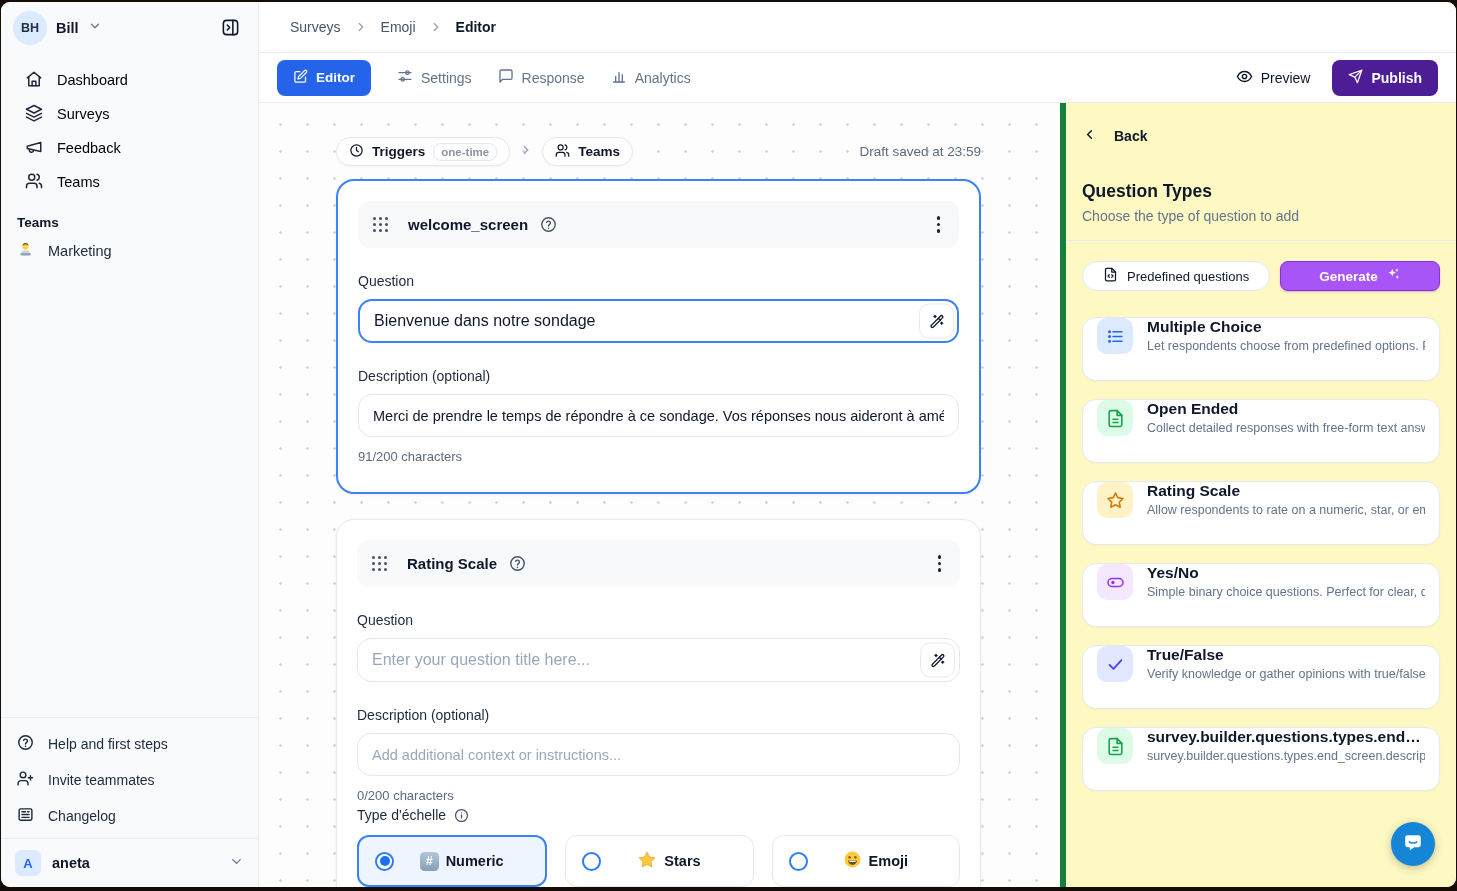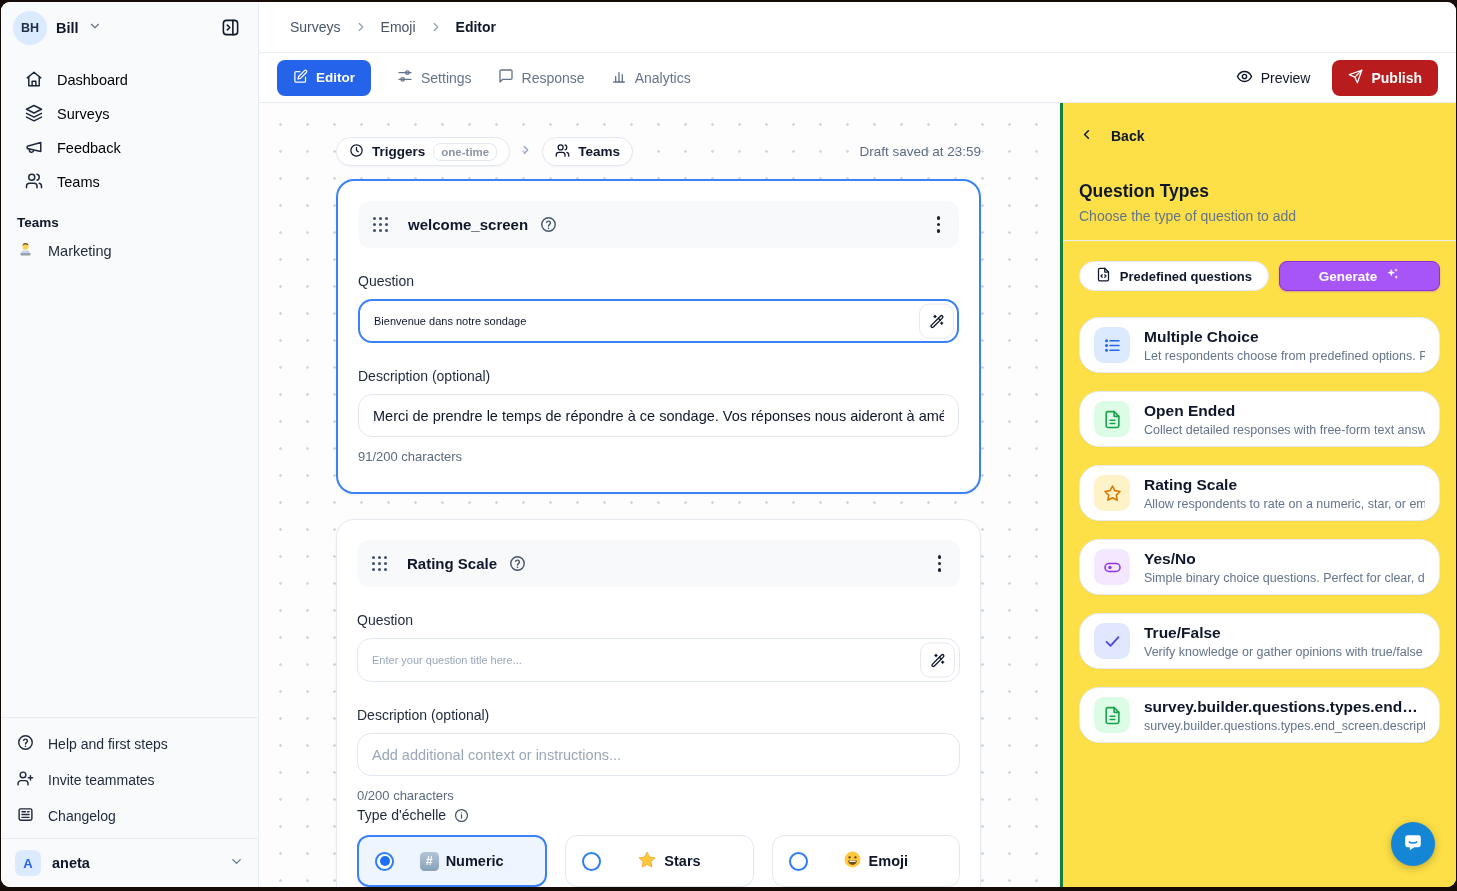--- a/index.html
+++ b/index.html
@@ -31,21 +31,21 @@
   .topbar { position:absolute; left:258px; top:0; right:0; height:51px; background:#fff; border-bottom:1px solid #e8edf3; display:flex; align-items:center; gap:13px; padding:0 31px; }
   .crumb { font-size:14px; color:#475569; cursor:pointer; }
   .crumb.current { color:#0f172a; font-weight:600; }
   .crumb-sep { color:#94a3b8; display:grid; place-items:center; }
 
   .toolbar { position:absolute; left:258px; top:51px; right:0; height:50px; background:#fff; border-bottom:1px solid #e8edf3; display:flex; align-items:center; padding:0 18px; }
   .tab-active { display:flex; align-items:center; gap:8px; height:36px; padding:0 16px; border-radius:8px; background:#2563eb; color:#fff; font-size:13.5px; font-weight:600; border:none; cursor:pointer; }
   .tab { display:flex; align-items:center; gap:8px; color:#64748b; font-size:14px; background:none; border:none; margin-left:26px; cursor:pointer; }
   .tb-right { margin-left:auto; display:flex; align-items:center; gap:22px; }
   .preview-btn { display:flex; align-items:center; gap:8px; font-size:14px; font-weight:500; color:#0f172a; background:none; border:none; cursor:pointer; }
-  .publish-btn { display:flex; align-items:center; gap:8px; height:36px; padding:0 16px; border-radius:8px; background:#b91c1c; color:#fff; font-size:14px; font-weight:600; border:none; cursor:pointer; }
+  .publish-btn { display:flex; align-items:center; gap:8px; height:36px; padding:0 16px; border-radius:8px; background:#4c1d95; color:#fff; font-size:14px; font-weight:600; border:none; cursor:pointer; }
 
   
   .canvas { position:absolute; left:258px; top:101px; width:801px; bottom:0; overflow:hidden;
     background-color:#fdfdfe;
     background-image:radial-gradient(circle, #cfd6df 1.3px, transparent 1.45px);
     background-size:27px 27px; background-position:8px 8px; }
   .canvas-row { position:absolute; left:77px; top:34px; width:645px; display:flex; align-items:center; gap:9px; }
   .chip { display:flex; align-items:center; gap:8px; height:29px; padding:0 12px; background:#fff; border:1px solid #e2e8f0; border-radius:15px; font-size:13.5px; font-weight:600; color:#0f172a; cursor:pointer; box-shadow:0 1px 2px rgba(15,23,42,.04); }
   .chip .badge { font-size:11.5px; font-weight:700; color:#8b94a3; border:1px solid #e4e8ee; border-radius:8px; padding:2px 7px; }
   .chip-sep { color:#94a3b8; }
@@ -58,47 +58,47 @@
   #card-rating { top:416px; height:470px; }
   .qcard-head { background:#f7f9fb; border-radius:12px; height:47px; display:flex; align-items:center; padding:0 15px; }
   .grip { display:grid; grid-template-columns:repeat(3,3px); gap:3px; cursor:grab; }
   .grip i { width:3px; height:3px; border-radius:50%; background:#42506b; }
   .qcard-title { margin-left:20px; font-size:15px; font-weight:600; color:#0f172a; }
   .qhelp { margin-left:12px; color:#475569; display:grid; place-items:center; cursor:pointer; }
   .kebab { margin-left:auto; display:grid; gap:3px; cursor:pointer; padding:4px; }
   .kebab i { width:3.5px; height:3.5px; border-radius:50%; background:#1b2432; }
   .fld-label { margin-top:25px; font-size:14px; font-weight:500; color:#1e293b; display:flex; align-items:center; gap:8px; }
   .inp-wrap { position:relative; margin-top:10px; }
-  .q-input { width:100%; height:44px; border-radius:14px; border:1px solid #e2e8f0; padding:0 48px 0 14px; font-size:11px; color:#0f172a; font-family:"Liberation Sans",sans-serif; outline:none; background:#fff; white-space:nowrap; overflow:hidden; }
+  .q-input { width:100%; height:44px; border-radius:14px; border:1px solid #e2e8f0; padding:0 48px 0 14px; font-size:16px; color:#0f172a; font-family:"Liberation Sans",sans-serif; outline:none; background:#fff; white-space:nowrap; overflow:hidden; }
   .q-input.focus { border:2px solid #3b82f6; }
   .q-input::placeholder { color:#9aa7b8; }
   .d-input { width:100%; height:43px; border-radius:14px; border:1px solid #e2e8f0; padding:0 14px; font-size:14.5px; color:#0f172a; font-family:"Liberation Sans",sans-serif; outline:none; background:#fff; }
   .d-input::placeholder { color:#9aa7b8; }
   .wand-btn { position:absolute; right:5px; top:50%; transform:translateY(-50%); width:35px; height:35px; border-radius:10px; border:1px solid #e6eaf0; background:#fff; display:grid; place-items:center; color:#0f172a; cursor:pointer; }
   .char-count { margin-top:12px; font-size:13px; color:#5b6b7e; }
 
   .opt-row { display:flex; gap:18px; margin-top:12px; }
   .opt { flex:1; height:52px; border-radius:12px; display:flex; align-items:center; padding:0 16px; cursor:pointer; background:#fff; border:1px solid #e2e8f0; }
   .opt.sel { border:2px solid #3b82f6; background:#eef5ff; }
   .radio { width:19px; height:19px; border-radius:50%; border:2px solid #2f7df6; background:#fff; flex:none; position:relative; }
   .radio.on::after { content:""; position:absolute; inset:2.5px; border-radius:50%; background:#1d6ff2; }
   .opt-mid { flex:1; display:flex; align-items:center; justify-content:center; gap:7px; font-size:14.5px; font-weight:600; color:#0f172a; }
   .keycap { width:19px; height:19px; border-radius:4.5px; background:linear-gradient(180deg,#b3c6d8,#87a0b8); color:#fff; font-size:12.5px; font-weight:700; display:grid; place-items:center; }
 
   
-  .panel { position:absolute; left:1059px; top:101px; right:0; bottom:0; background:#fde047; border-left:3px solid #15803d; padding:24px 16px; overflow:hidden; }
+  .panel { position:absolute; left:1059px; top:101px; right:0; bottom:0; background:#fef9c3; border-left:6px solid #15803d; padding:24px 16px; overflow:hidden; }
   .back-row { display:flex; align-items:center; gap:17px; color:#0f172a; font-size:14px; font-weight:600; cursor:pointer; width:70px; }
   .panel-title { margin-top:36px; font-size:17.5px; font-weight:700; color:#0f172a; }
   .panel-sub { margin-top:6px; font-size:14px; color:#64748b; }
   .panel-div { margin:16px -16px 0; border-top:1px solid #e8edf3; }
   .panel-actions { margin-top:20px; display:flex; gap:10px; }
-  .predef-btn { flex:1.18; height:30px; border-radius:15px; border:1px solid #e2e8f0; background:#fff; display:flex; align-items:center; justify-content:center; gap:9px; font-size:13px; font-weight:700; color:#0f172a; cursor:pointer; }
+  .predef-btn { flex:1.18; height:30px; border-radius:15px; border:1px solid #e2e8f0; background:#fff; display:flex; align-items:center; justify-content:center; gap:9px; font-size:13px; font-weight:400; color:#0f172a; cursor:pointer; }
   .gen-btn { flex:1; height:30px; border-radius:8px; border:1px solid #8b2fd6; background:#a855f7; display:flex; align-items:center; justify-content:center; gap:8px; font-size:13.5px; font-weight:600; color:#fff; cursor:pointer; box-shadow:0 1px 2px rgba(139,47,214,.35); }
   .type-list { margin-top:26px; display:flex; flex-direction:column; gap:18px; }
-  .type-card { height:56px; border:1px solid #e5eaf0; border-radius:20px; display:flex; align-items:center; gap:14px; padding:0 14px; cursor:pointer; background:#fff; box-shadow:0 1px 2px rgba(15,23,42,.03); }
+  .type-card { height:64px; border:1px solid #e5eaf0; border-radius:14px; display:flex; gap:14px; padding:0 14px; cursor:pointer; background:#fff; box-shadow:0 1px 2px rgba(15,23,42,.03); }
   .t-ic { width:36px; height:36px; border-radius:10px; display:grid; place-items:center; flex:none; }
   .t-blue   { background:#dbeafe; color:#2563eb; }
   .t-green  { background:#dcfce7; color:#16a34a; }
   .t-amber  { background:#fef3c7; color:#d97706; }
   .t-purple { background:#f3e8ff; color:#9333ea; }
   .t-indigo { background:#e0e7ff; color:#4f46e5; }
   .t-body { min-width:0; }
   .t-name { font-size:15.5px; font-weight:600; color:#0f172a; white-space:nowrap; overflow:hidden; text-overflow:ellipsis; }
   .t-desc { margin-top:3px; font-size:12.5px; color:#64748b; white-space:nowrap; overflow:hidden; }
 

